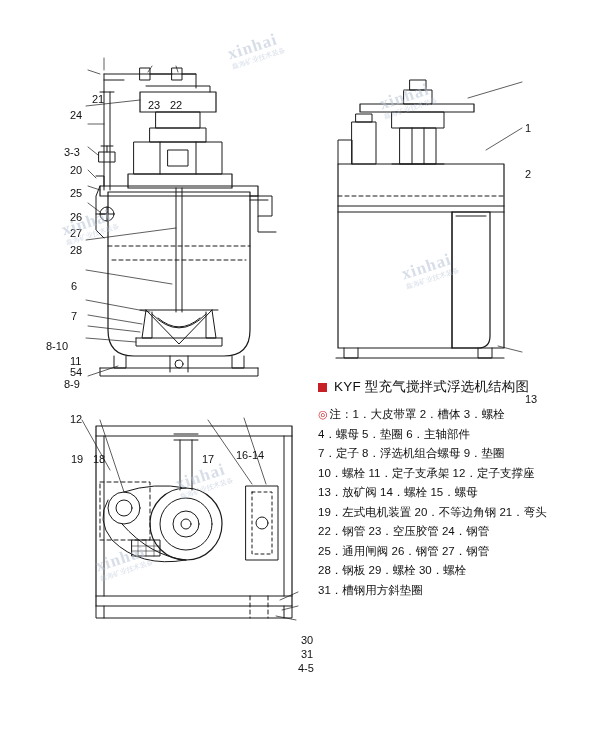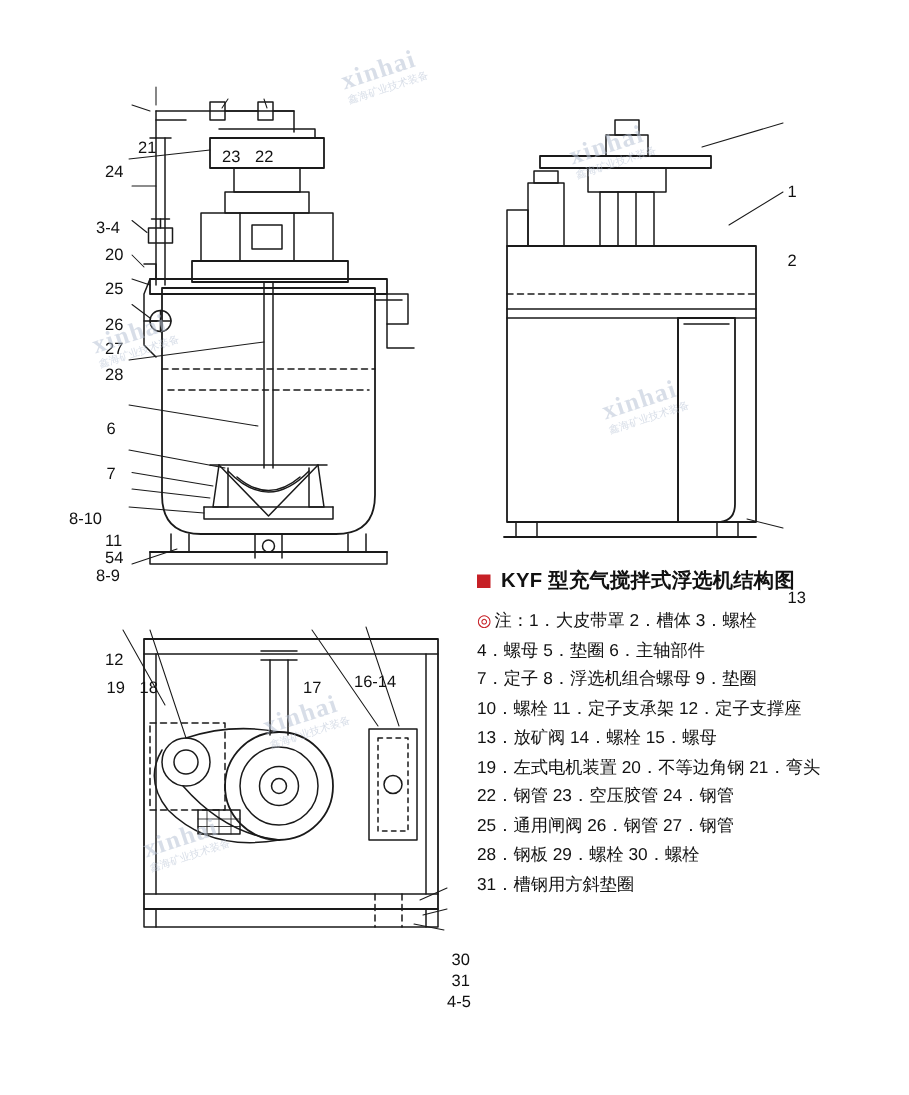--- a/index.html
+++ b/index.html
@@ -15,21 +15,21 @@
   svg.diagram{position:absolute;left:0;top:0;width:606px;height:730px;}
 
   
   .legend{
     position:absolute;
     left:318px; top:378px;
     width:278px;
   }
   .legend-title{
     display:flex;align-items:center;
-    font-size:13.5px;font-weight:bold;
+    font-size:13.5px;font-weight:normal;
     color:#111;
     margin-bottom:9px;
     letter-spacing:.2px;
   }
   .legend-title .sq{
     width:9px;height:9px;background:#c62026;
     margin-right:7px;display:inline-block;
   }
   .legend-note{
     font-size:11.5px;
@@ -239,33 +239,33 @@
       <path d="M298 592 L280 600" stroke-width=".7"></path>
       <path d="M298 606 L282 610" stroke-width=".7"></path>
       <path d="M296 620 L276 616" stroke-width=".7"></path>
     </g>
   </svg>
 
   <div class="lbl" style="left:92px;top:46px">21</div>
   <div class="lbl" style="left:148px;top:52px">23</div>
   <div class="lbl" style="left:170px;top:52px">22</div>
   <div class="lbl" style="left:70px;top:62px">24</div>
-  <div class="lbl" style="left:64px;top:99px">3-4</div>
+  <div class="lbl" style="left:64px;top:99px">3-3</div>
   <div class="lbl" style="left:70px;top:117px">20</div>
   <div class="lbl" style="left:70px;top:140px">25</div>
   <div class="lbl" style="left:70px;top:164px">26</div>
   <div class="lbl" style="left:70px;top:180px">27</div>
   <div class="lbl" style="left:70px;top:197px">28</div>
   <div class="lbl" style="left:71px;top:233px">6</div>
   <div class="lbl" style="left:71px;top:263px">7</div>
   <div class="lbl" style="left:46px;top:293px">8-10</div>
   <div class="lbl" style="left:70px;top:308px">11</div>
   <div class="lbl" style="left:70px;top:319px">54</div>
   <div class="lbl" style="left:64px;top:331px">8-9</div>
-  <div class="lbl" style="left:70px;top:387px">12</div>
+  <div class="lbl" style="left:70px;top:366px">12</div>
 
   <div class="lbl" style="left:525px;top:75px">1</div>
   <div class="lbl" style="left:525px;top:121px">2</div>
   <div class="lbl" style="left:525px;top:346px">13</div>
 
   <div class="lbl" style="left:71px;top:406px">19</div>
   <div class="lbl" style="left:93px;top:406px">18</div>
   <div class="lbl" style="left:202px;top:406px">17</div>
   <div class="lbl" style="left:236px;top:402px">16-14</div>
   <div class="lbl" style="left:301px;top:587px">30</div>

